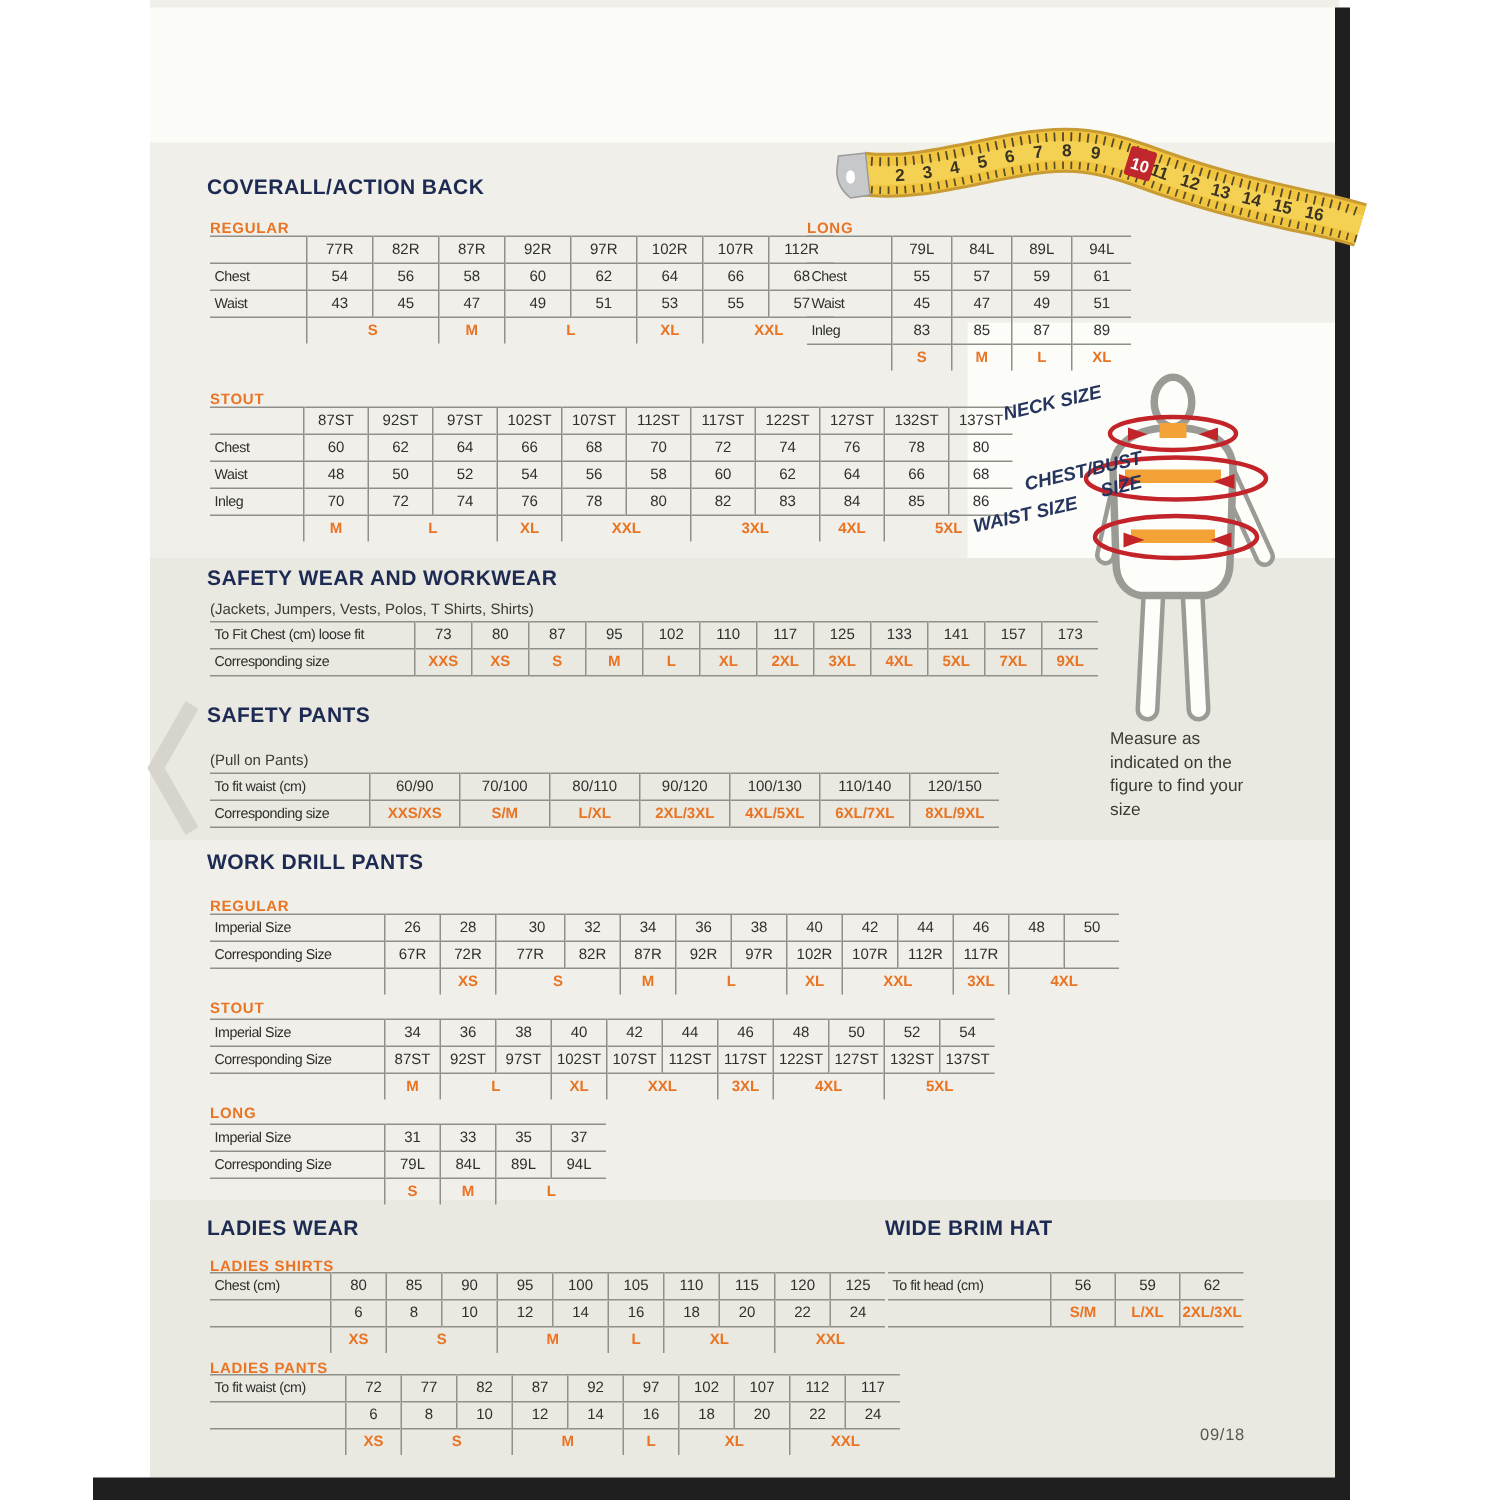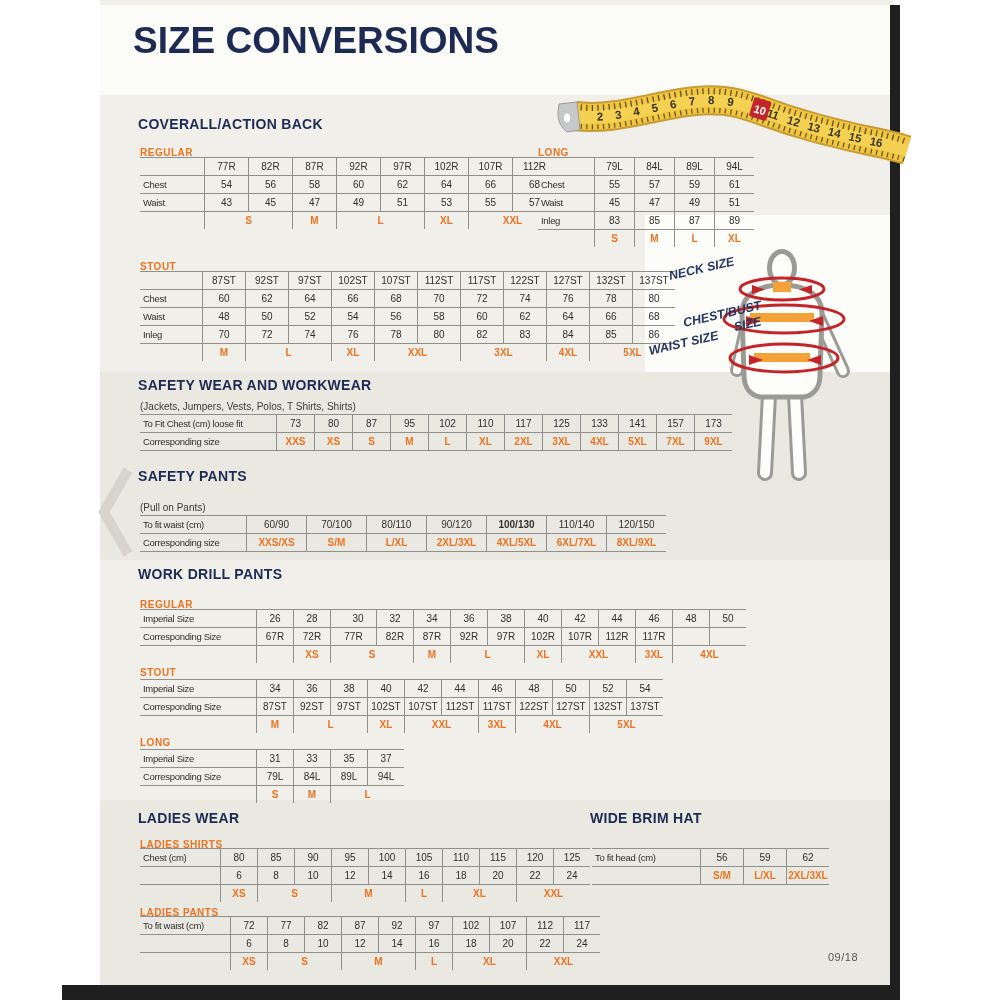--- a/index.html
+++ b/index.html
@@ -27,40 +27,39 @@
   .sz td { height:17px; font-size:10px; color:#2f2f2b; text-align:center; padding:0 1px;
            border-top:1px solid #90908a; overflow:hidden; white-space:nowrap; }
   .sz td.lbl { text-align:left; font-weight:normal; padding-left:3px; font-size:9.5px; letter-spacing:-0.3px; }
   .sz td.val { border-left:1px solid #90908a; }
   .sz tr.last td { border-bottom:1px solid #90908a; }
   .sz td.org { color:#e87424; font-weight:bold; }
   .sz tr.sizerow td.sizecell { border-left:1px solid #90908a; color:#e87424; font-weight:bold; }
 
   .measure { position:absolute; left:640px; top:486px; width:100px; font-size:11.5px;
              line-height:1.35; color:#3b3b35; }
-  .footer  { position:absolute; left:700px; top:951px; font-size:11px; color:#58584f; letter-spacing:.5px;margin-left:28px; }
+  .footer  { position:absolute; left:700px; top:951px; font-size:11px; color:#58584f; letter-spacing:.5px; }
 
   .tape   { position:absolute; left:455px; top:78px; z-index:12; }
   .figsvg { position:absolute; left:538px; top:245px; }
   .chev   { position:absolute; left:-4px; top:464px; }
 
   .tapenum { font:bold 11.5px "Liberation Sans", sans-serif; fill:#3a3322; }
   .figlabel { font:italic bold 12.5px "Liberation Sans", sans-serif; fill:#25355e; }
   .markertxt { font:bold 11px "Liberation Sans", sans-serif; fill:#ffffff; text-anchor:middle; }
 </style>
 </head>
 <body>
 
 <div class="page">
   <div class="band" id="titleband"></div>
   <div class="band" id="grayband1"></div>
   <div class="band" id="grayband2"></div>
   <div id="figwhite"></div>
 
-  <h1 class="title">SIZE CONVERSIONS</h1>
 
   <svg class="tape" width="455" height="100" viewBox="0 0 455 100">
     <defs>
       <path id="tapeC" d="M20,38 C55,42 85,32 125,25 C160,19 180,23 205,32 C245,47 275,54 310,62 C330,66 342,69 352,72" fill="none"></path>
       <path id="tapeT" d="M20,42 C55,46 85,36 125,29 C160,23 180,27 205,36 C245,51 275,58 310,66 C330,70 342,73 352,76" fill="none"></path>
       <path id="tickU" d="M20,29 C55,33 85,23 125,16 C160,10 180,14 205,23 C245,38 275,45 310,53 C330,57 342,60 352,64" fill="none"></path>
       <path id="tickD" d="M20,48 C55,52 85,42 125,35 C160,29 180,33 205,42 C245,57 275,64 310,72 C330,76 342,79 352,82" fill="none"></path>
     </defs>
     <use href="#tapeC" stroke="#c99b33" stroke-width="30"></use>
     <use href="#tapeC" stroke="#f1c53e" stroke-width="26"></use>
@@ -299,21 +298,21 @@
   <div class="note" style="left:40px;top:502px">(Pull on Pants)</div>
   <div class="tablebox" style="left:40px;top:515px">
       <table class="sz">
         <tbody>
           <tr>
             <td class="lbl" style="width: 102px;">To fit waist (cm)</td>
             <td class="val" style="width: 57px;">60/90</td>
             <td class="val" style="width: 57px;">70/100</td>
             <td class="val" style="width: 57px;">80/110</td>
             <td class="val" style="width: 57px;">90/120</td>
-            <td class="val" style="width: 57px; font-weight: bold;">100/130</td>
+            <td class="val" style="width: 57px;">100/130</td>
             <td class="val" style="width: 57px;">110/140</td>
             <td class="val" style="width: 57px;">120/150</td>
           </tr>
           <tr class="last">
             <td class="lbl" style="width: 102px;">Corresponding size</td>
             <td class="val org" style="width: 57px;">XXS/XS</td>
             <td class="val org" style="width: 57px;">S/M</td>
             <td class="val org" style="width: 57px;">L/XL</td>
             <td class="val org" style="width: 57px;">2XL/3XL</td>
             <td class="val org" style="width: 57px;">4XL/5XL</td>
@@ -587,18 +586,19 @@
     <ellipse cx="146" cy="113" rx="54" ry="14" fill="none" stroke="#c2242a" stroke-width="3"></ellipse>
     <path d="M111,110 L125,115 L111,120 Z" fill="#c2242a"></path>
     <path d="M183,110 L169,115 L183,120 Z" fill="#c2242a"></path>
 
     <text class="figlabel" x="32" y="35" transform="rotate(-13 32 35)">NECK SIZE</text>
     <text class="figlabel" x="124" y="64" text-anchor="end" transform="rotate(-13 124 64)">CHEST/BUST</text>
     <text class="figlabel" x="124" y="80" text-anchor="end" transform="rotate(-13 124 80)">SIZE</text>
     <text class="figlabel" x="12" y="110" transform="rotate(-13 12 110)">WAIST SIZE</text>
   </svg>
 
+  <div class="measure">Measure as indicated on the figure to find your size</div>
 
   <div class="footer">09/18</div>
 </div>
 
 <div class="darkR"></div>
 <div class="darkB"></div>
 
 </body></html>

